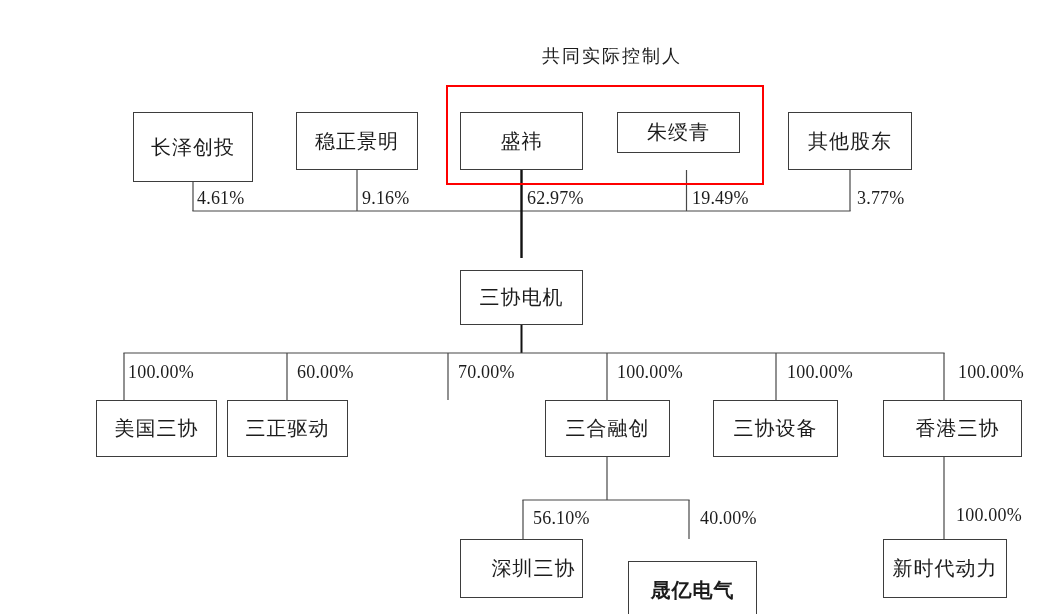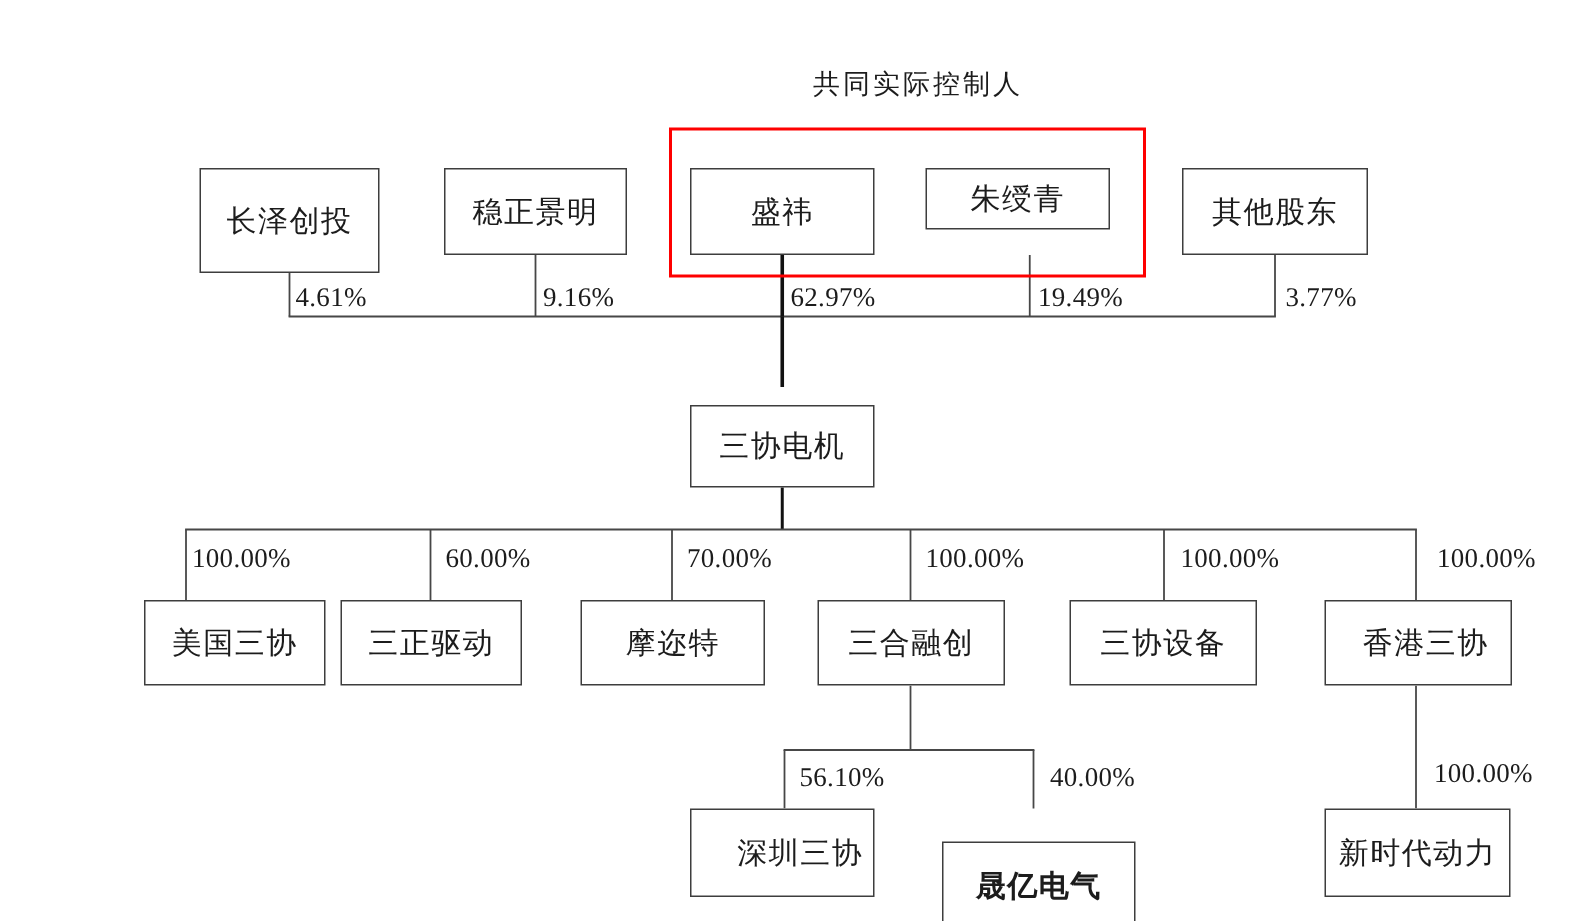--- a/index.html
+++ b/index.html
@@ -82,24 +82,23 @@
 
   <div class="pct" style="left:128px;top:362px;">100.00%</div>
   <div class="pct" style="left:297px;top:362px;">60.00%</div>
   <div class="pct" style="left:458px;top:362px;">70.00%</div>
   <div class="pct" style="left:617px;top:362px;">100.00%</div>
   <div class="pct" style="left:787px;top:362px;">100.00%</div>
   <div class="pct" style="left:958px;top:362px;">100.00%</div>
 
   <div class="node" style="left:52px;top:400px;width:121px;height:57px;margin-left:44px;">美国三协</div>
   <div class="node" style="left:227px;top:400px;width:121px;height:57px;">三正驱动</div>
-  <div class="node" style="left:387px;top:400px;width:123px;height:57px;">摩迩特</div>
   <div class="node" style="left:545px;top:400px;width:125px;height:57px;">三合融创</div>
   <div class="node" style="left:713px;top:400px;width:125px;height:57px;font-family:Liberation Serif, serif;">三协设备</div>
-  <div class="node" style="left:883px;top:400px;width:125px;height:57px;padding-left:10px;">香港三协</div>
+  <div class="node" style="left:883px;top:400px;width:139px;height:57px;padding-left:10px;">香港三协</div>
 
   <div class="pct" style="left:533px;top:508px;">56.10%</div>
   <div class="pct" style="left:700px;top:508px;">40.00%</div>
   <div class="pct" style="left:956px;top:505px;">100.00%</div>
 
   <div class="node" style="left:460px;top:539px;width:123px;height:59px;padding-left:24px;">深圳三协</div>
   <div class="node" style="left:628px;top:561px;width:129px;height:59px;font-weight:bold;">晟亿电气</div>
   <div class="node" style="left:883px;top:539px;width:124px;height:59px;">新时代动力</div>
 
 </div>

